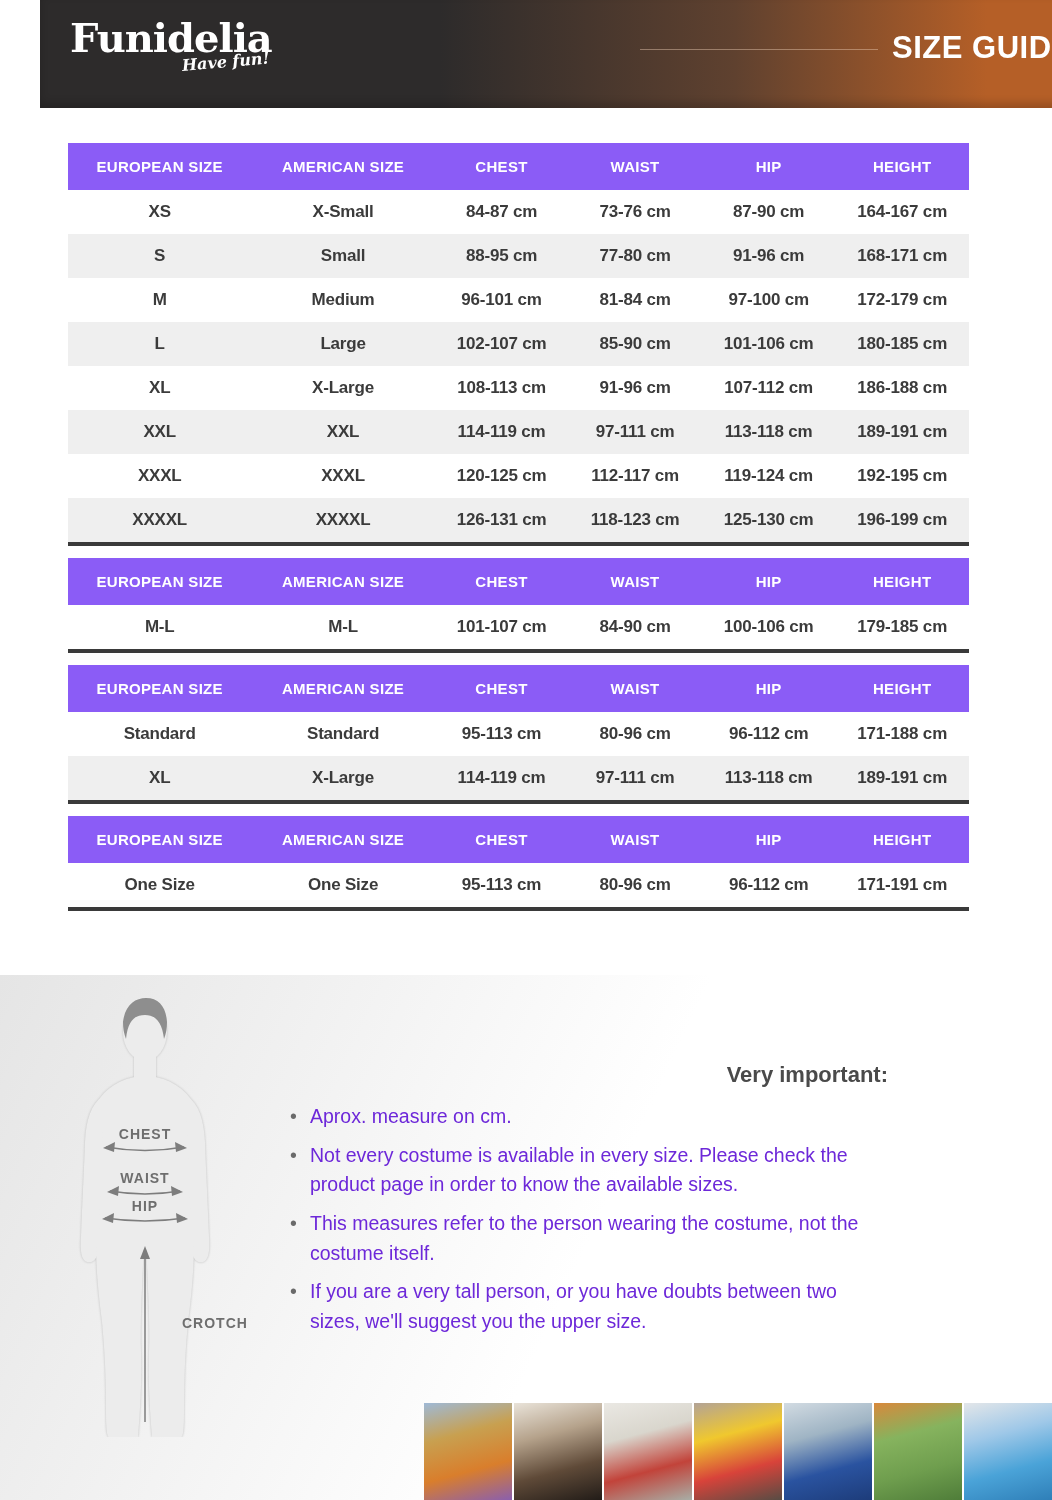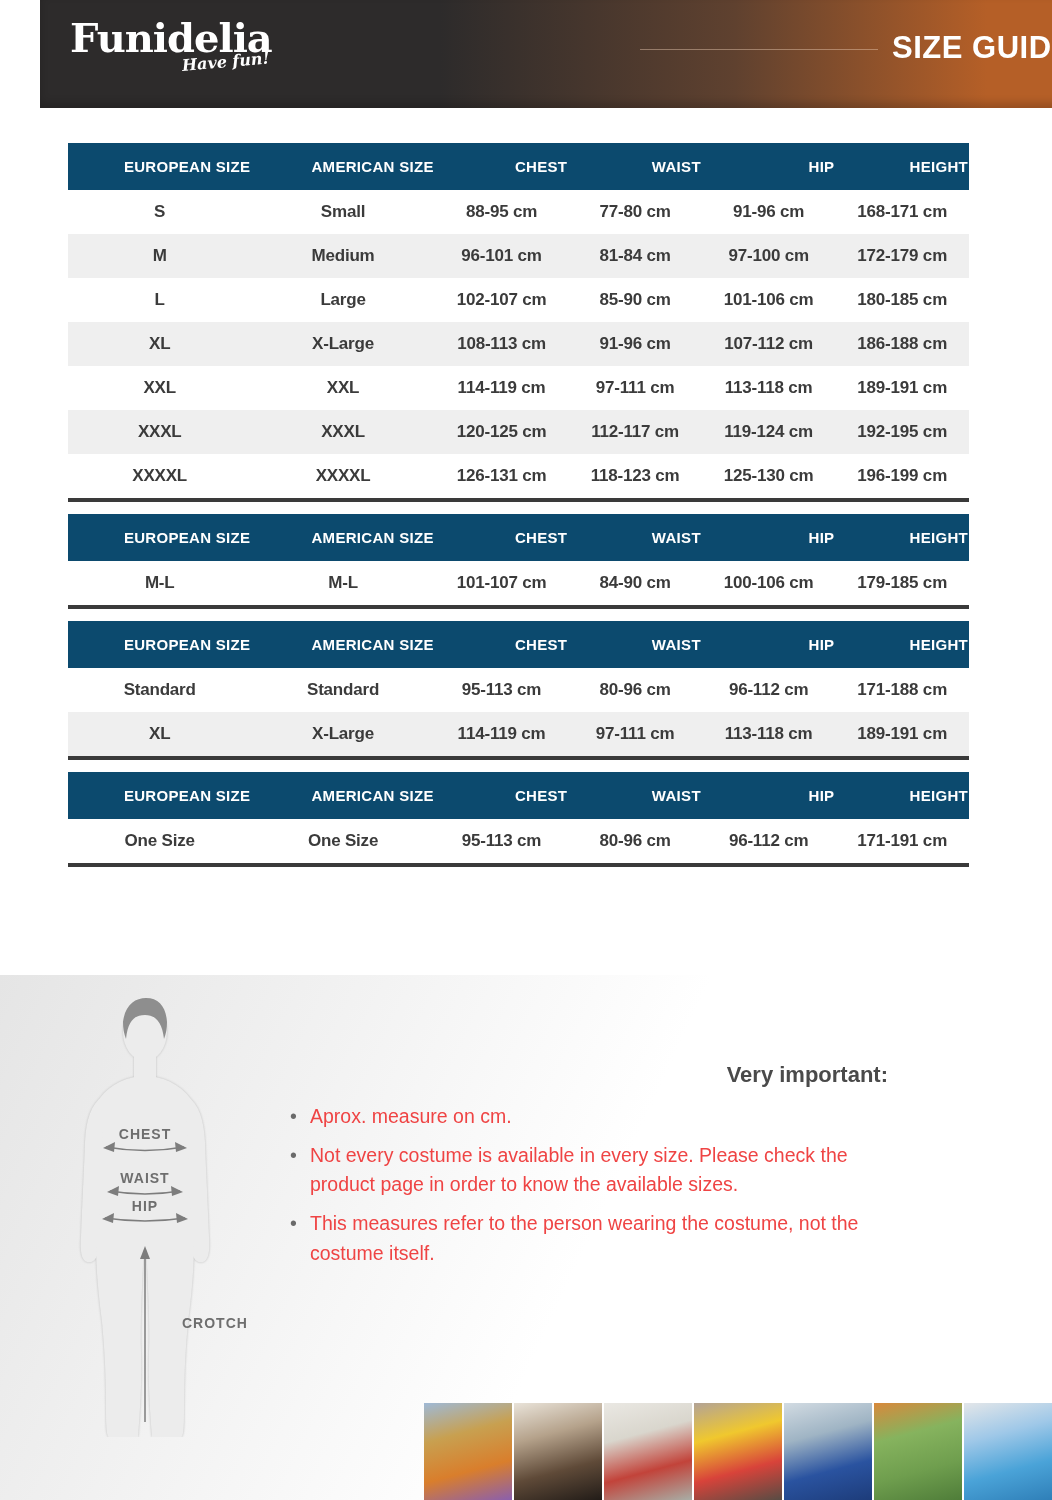--- a/index.html
+++ b/index.html
@@ -35,22 +35,22 @@
     font-size:31px; font-weight:bold; color:#ffffff; letter-spacing:0.5px;
   }
 
   
   .tables { position:absolute; left:68px; top:143px; width:901px; }
   .size-table {
     border-collapse:collapse; width:100%; table-layout:fixed;
     margin-bottom:12px; border-bottom:4px solid #3a3a3a;
   }
   .size-table th {
-    background:#0c4a6e; color:#ffffff; height:45px;
-    font-size:15px; font-weight:bold; letter-spacing:0.3px; text-align:right;
+    background:#8b5cf6; color:#ffffff; height:45px;
+    font-size:15px; font-weight:bold; letter-spacing:0.3px; text-align:center;
   }
   .size-table td {
     height:42px; text-align:center; font-size:17px; font-weight:bold;
     color:#3b3b3b; letter-spacing:-0.2px;
   }
   .size-table tbody tr:nth-child(even) td { background:#efefef; }
   .size-table th:nth-child(1), .size-table td:nth-child(1) { width:20.4%; }
   .size-table th:nth-child(2), .size-table td:nth-child(2) { width:20.4%; }
   .size-table th:nth-child(n+3), .size-table td:nth-child(n+3) { width:14.8%; }
 
@@ -61,21 +61,21 @@
   }
   .figure { position:absolute; left:70px; top:992px; }
 
   .notes { position:absolute; left:288px; top:1062px; width:600px; }
   .notes h2 {
     margin:0 0 14px 0; font-size:22px; font-weight:bold; color:#4a4a4a;text-align:right;
   }
   .notes ul { margin:0; padding:0; list-style:none; }
   .notes li {
     position:relative; padding-left:22px; margin-bottom:9px;
-    font-size:19.5px; line-height:1.52; color:#ef4444;
+    font-size:19.5px; line-height:1.52; color:#6d28d9;
   }
   .notes li::before {
     content:"\2022"; position:absolute; left:2px; top:0; color:#6a6a6a;
   }
 
   
   .photo-strip {
     position:absolute; left:424px; top:1403px; width:628px; height:97px;
     display:flex; gap:2px; background:#ffffff;
   }
@@ -101,20 +101,28 @@
           <tr>
             <th>EUROPEAN SIZE</th>
             <th>AMERICAN SIZE</th>
             <th>CHEST</th>
             <th>WAIST</th>
             <th>HIP</th>
             <th>HEIGHT</th>
           </tr>
         </thead>
         <tbody>
+          <tr>
+            <td>XS</td>
+            <td>X-Small</td>
+            <td>84-87 cm</td>
+            <td>73-76 cm</td>
+            <td>87-90 cm</td>
+            <td>164-167 cm</td>
+          </tr>
           <tr>
             <td>S</td>
             <td>Small</td>
             <td>88-95 cm</td>
             <td>77-80 cm</td>
             <td>91-96 cm</td>
             <td>168-171 cm</td>
           </tr>
           <tr>
             <td>M</td>
@@ -284,20 +292,21 @@
       <text x="112" y="336" text-anchor="start">CROTCH</text>
     </g>
   </svg>
 
   <div class="notes">
     <h2>Very important:</h2>
     <ul>
         <li>Aprox. measure on cm.</li>
         <li>Not every costume is available in every size. Please check the product page in order to know the available sizes.</li>
         <li>This measures refer to the person wearing the costume, not the costume itself.</li>
+        <li>If you are a very tall person, or you have doubts between two sizes, we'll suggest you the upper size.</li>
       </ul>
   </div>
 
   <div class="photo-strip">
       <div class="photo-tile" style="background: linear-gradient(165deg, rgb(159, 185, 214), rgb(200, 160, 80), rgb(217, 126, 44), rgb(138, 95, 174));"></div>
       <div class="photo-tile" style="background: linear-gradient(165deg, rgb(233, 227, 217), rgb(181, 162, 139), rgb(95, 74, 56), rgb(34, 28, 24));"></div>
       <div class="photo-tile" style="background: linear-gradient(165deg, rgb(234, 232, 227), rgb(217, 214, 205), rgb(194, 67, 58), rgb(168, 174, 166));"></div>
       <div class="photo-tile" style="background: linear-gradient(165deg, rgb(179, 163, 150), rgb(240, 200, 46), rgb(216, 67, 58), rgb(87, 76, 68));"></div>
       <div class="photo-tile" style="background: linear-gradient(165deg, rgb(210, 219, 226), rgb(159, 180, 196), rgb(42, 83, 160), rgb(29, 60, 122));"></div>
       <div class="photo-tile" style="background: linear-gradient(165deg, rgb(216, 137, 60), rgb(134, 179, 94), rgb(111, 158, 78), rgb(79, 125, 57));"></div>

